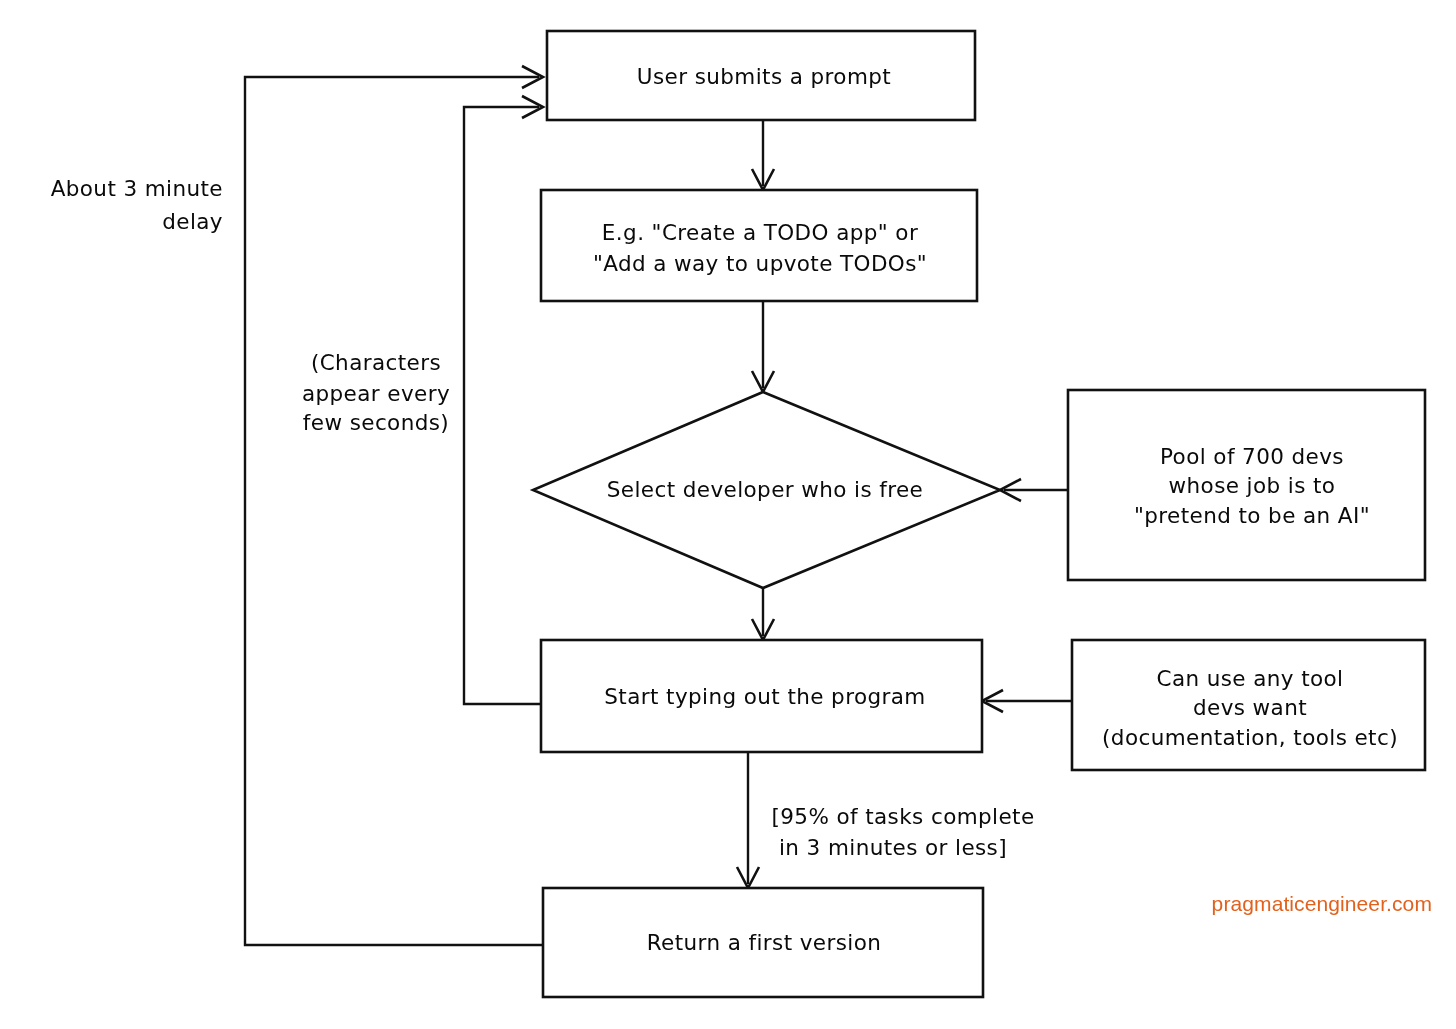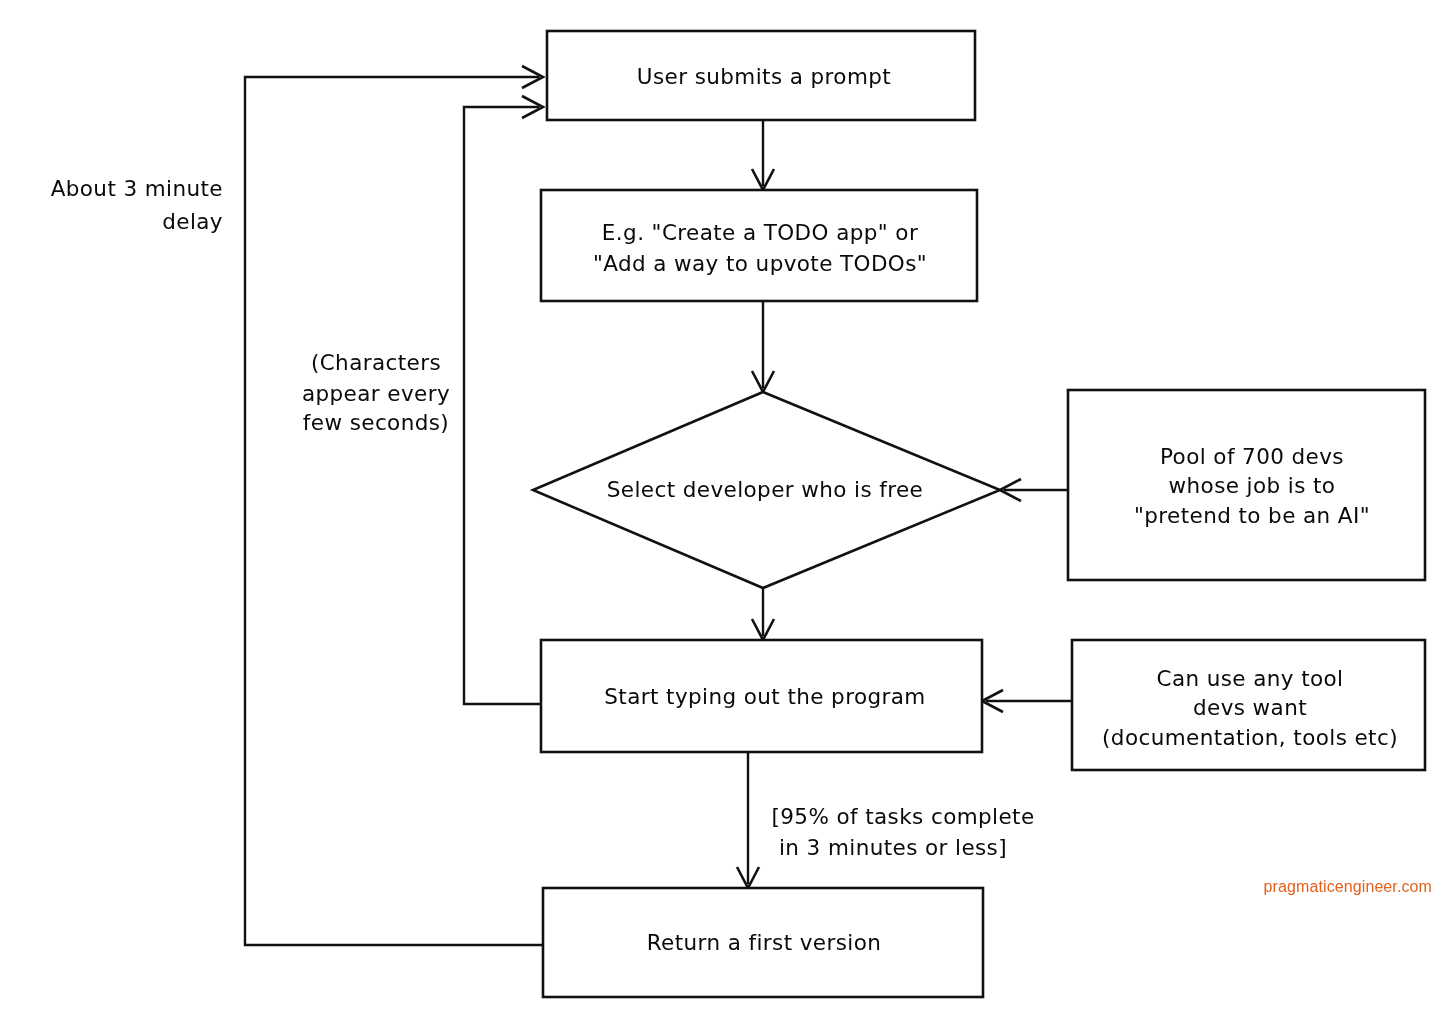--- a/index.html
+++ b/index.html
@@ -58,23 +58,23 @@
     font-family: "DejaVu Sans", sans-serif;
     font-size: 21.5px;
     fill: #0a0a0a;
     letter-spacing: 0.4px;
   }
   .note-center { text-anchor: middle; }
   .note-right  { text-anchor: end; }
   .watermark {
     position: absolute;
     right: 24px;
-    bottom: 24px;
+    bottom: 4px;
     font-family: "Liberation Sans", sans-serif;
-    font-size: 16px;
+    font-size: 21px;
     letter-spacing: 0.1px;
     color: #E2611C;
     white-space: nowrap;
   }
 </style>
 </head>
 <body>
 
 <div id="canvas">
 

